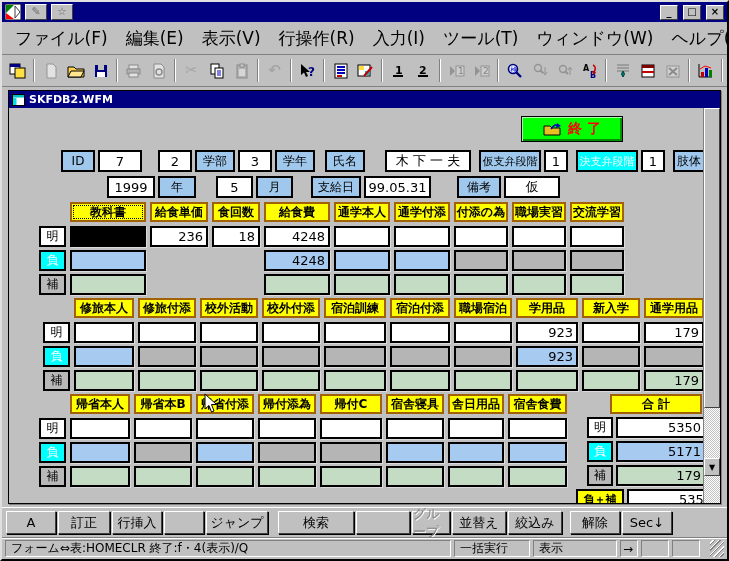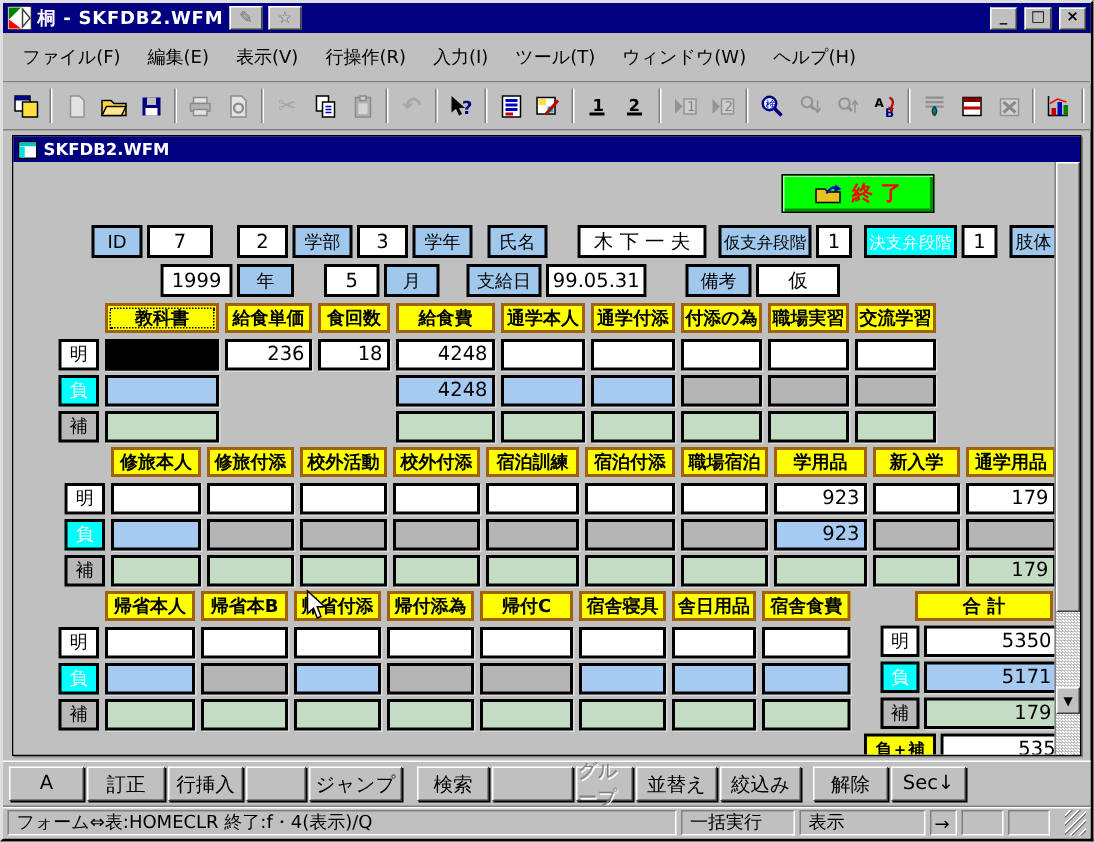--- a/index.html
+++ b/index.html
@@ -6,21 +6,21 @@
   body{width:729px;height:561px;font-family:"DejaVu Sans",sans-serif;background:#808080;overflow:hidden;}
   *{box-sizing:border-box;}
   .frame{width:729px;height:561px;border:2px solid;border-color:#dfdfdf #000 #000 #dfdfdf;background:#c0c0c0;display:flex;flex-direction:column;}
   
   .titlebar{height:20px;background:var(--navy,#000080);display:flex;align-items:center;gap:4px;padding:1px 3px;flex:0 0 auto;}
   .titlebar .ttl{color:#fff;font-size:12px;font-weight:bold;letter-spacing:.5px;white-space:nowrap;}
   .mini-btn{width:22px;height:16px;background:#c0c0c0;border:1px solid;border-color:#fff #404040 #404040 #fff;font-size:11px;line-height:13px;text-align:center;color:#707070;}
   .spacer{flex:1;}
   .winbtn{width:18px;height:15px;background:#c0c0c0;border:1px solid;border-color:#fff #404040 #404040 #fff;font-size:10px;line-height:12px;text-align:center;font-weight:bold;color:#000;margin-left:1px;}
   
-  .menubar{height:21px;display:flex;align-items:center;padding:16px 4px;font-size:12px;background:#c0c0c0;border-bottom:1px solid #808080;box-shadow:0 1px 0 #fff;flex:0 0 auto;}
+  .menubar{height:21px;display:flex;align-items:center;padding:16px 4px;font-size:17px;background:#c0c0c0;border-bottom:1px solid #808080;box-shadow:0 1px 0 #fff;flex:0 0 auto;}
   .menuitem{padding:1px 9px;white-space:nowrap;}
   
   .toolbar{height:32px;display:flex;align-items:center;padding:2px 3px;background:#c0c0c0;border-bottom:1px solid #808080;flex:0 0 auto;}
   .tbn{width:25px;height:25px;display:flex;align-items:center;justify-content:center;flex:0 0 auto;}
   .tbn svg{display:block;}
   .tbn.dis{opacity:.55;filter:grayscale(1);}
   .tbn .gl{font-size:15px;line-height:15px;color:#404040;}
   .tbn.dis .gl{color:#909090;}
   .tsep{width:2px;height:23px;border-left:1px solid #808080;border-right:1px solid #fff;margin:0 3px;flex:0 0 auto;}
   
@@ -79,21 +79,20 @@
 
 <div class="frame">
 
   <div class="titlebar">
     <svg width="16" height="16" viewBox="0 0 16 16">
         <rect x="0" y="0" width="16" height="16" fill="#fff" stroke="#000"></rect>
         <polygon points="1,1 9,1 1,9" fill="#008000"></polygon>
         <polygon points="1,9 9,15 1,15" fill="#ff0000"></polygon>
         <polygon points="10,2 15,8 10,14" fill="#ffffff" stroke="#404040"></polygon>
       </svg>
-    <span class="ttl">桐 - SKFDB2.WFM</span>
     <span class="mini-btn">✎</span>
     <span class="mini-btn">☆</span>
     <span class="spacer"></span>
     <span class="winbtn">_</span>
     <span class="winbtn">□</span>
     <span class="winbtn">×</span>
   </div>
 
   <div class="menubar">
     <span class="menuitem">ファイル(F)</span>
@@ -494,21 +493,21 @@
       </div>
     </div>
   </div>
 
   <div class="actionbar">
       <div class="abtn" style="width: 50px;">A</div>
       <div class="abtn" style="width: 52px;">訂正</div>
       <div class="abtn" style="width: 50px;">行挿入</div>
       <div class="abtn" style="width: 40px;"></div>
       <div class="abtn" style="width: 62px;">ジャンプ</div>
-      <div class="abtn" style="width: 48px; margin-left: 8px;">検索</div>
+      <div class="abtn" style="width: 76px; margin-left: 8px;">検索</div>
       <div class="abtn" style="width: 54px;"></div>
       <div class="abtn dis" style="width: 38px;">グループ</div>
       <div class="abtn" style="width: 54px;">並替え</div>
       <div class="abtn" style="width: 54px;">絞込み</div>
       <div class="abtn" style="width: 50px; margin-left: 6px;">解除</div>
       <div class="abtn" style="width: 50px;">Sec↓</div>
     </div>
 
   <div class="statusbar">
     <span class="panel" style="width:446px;">フォーム⇔表:HOMECLR  終了:f・4(表示)/Q</span>

